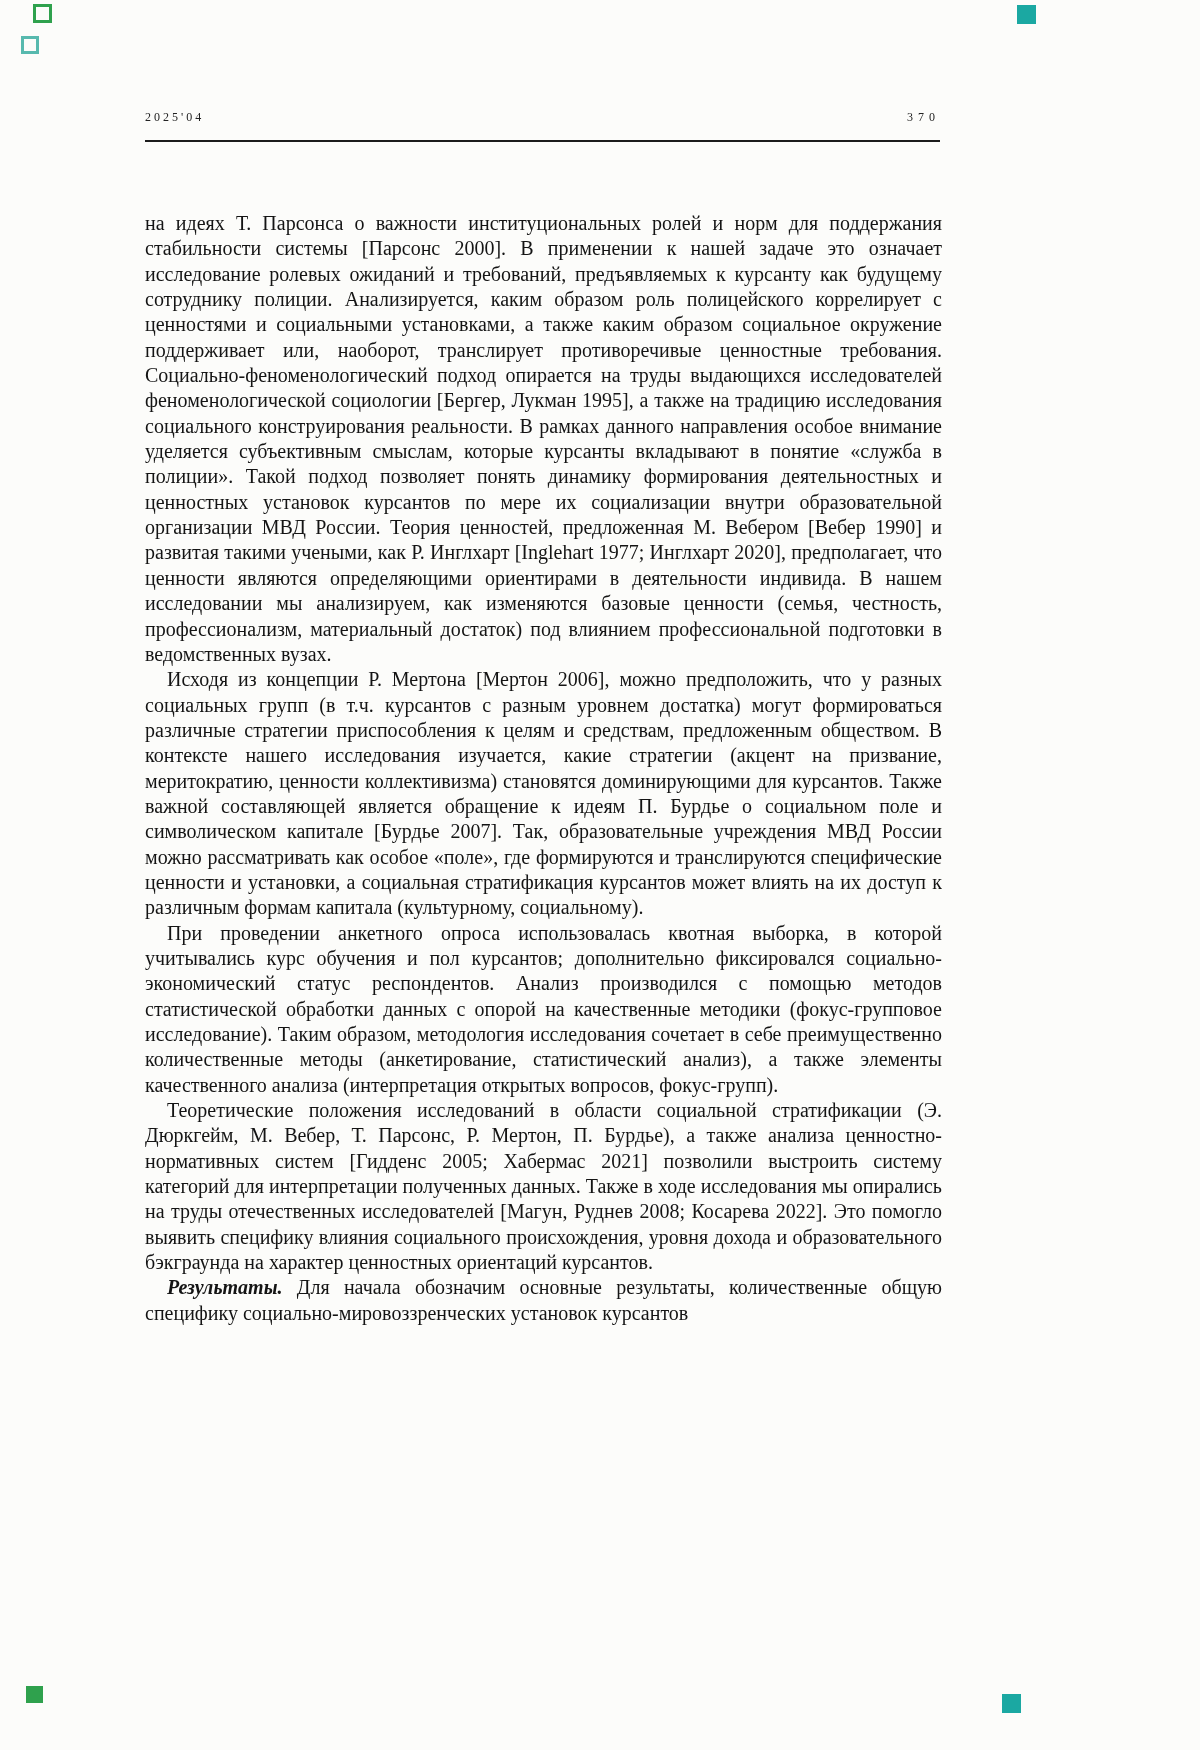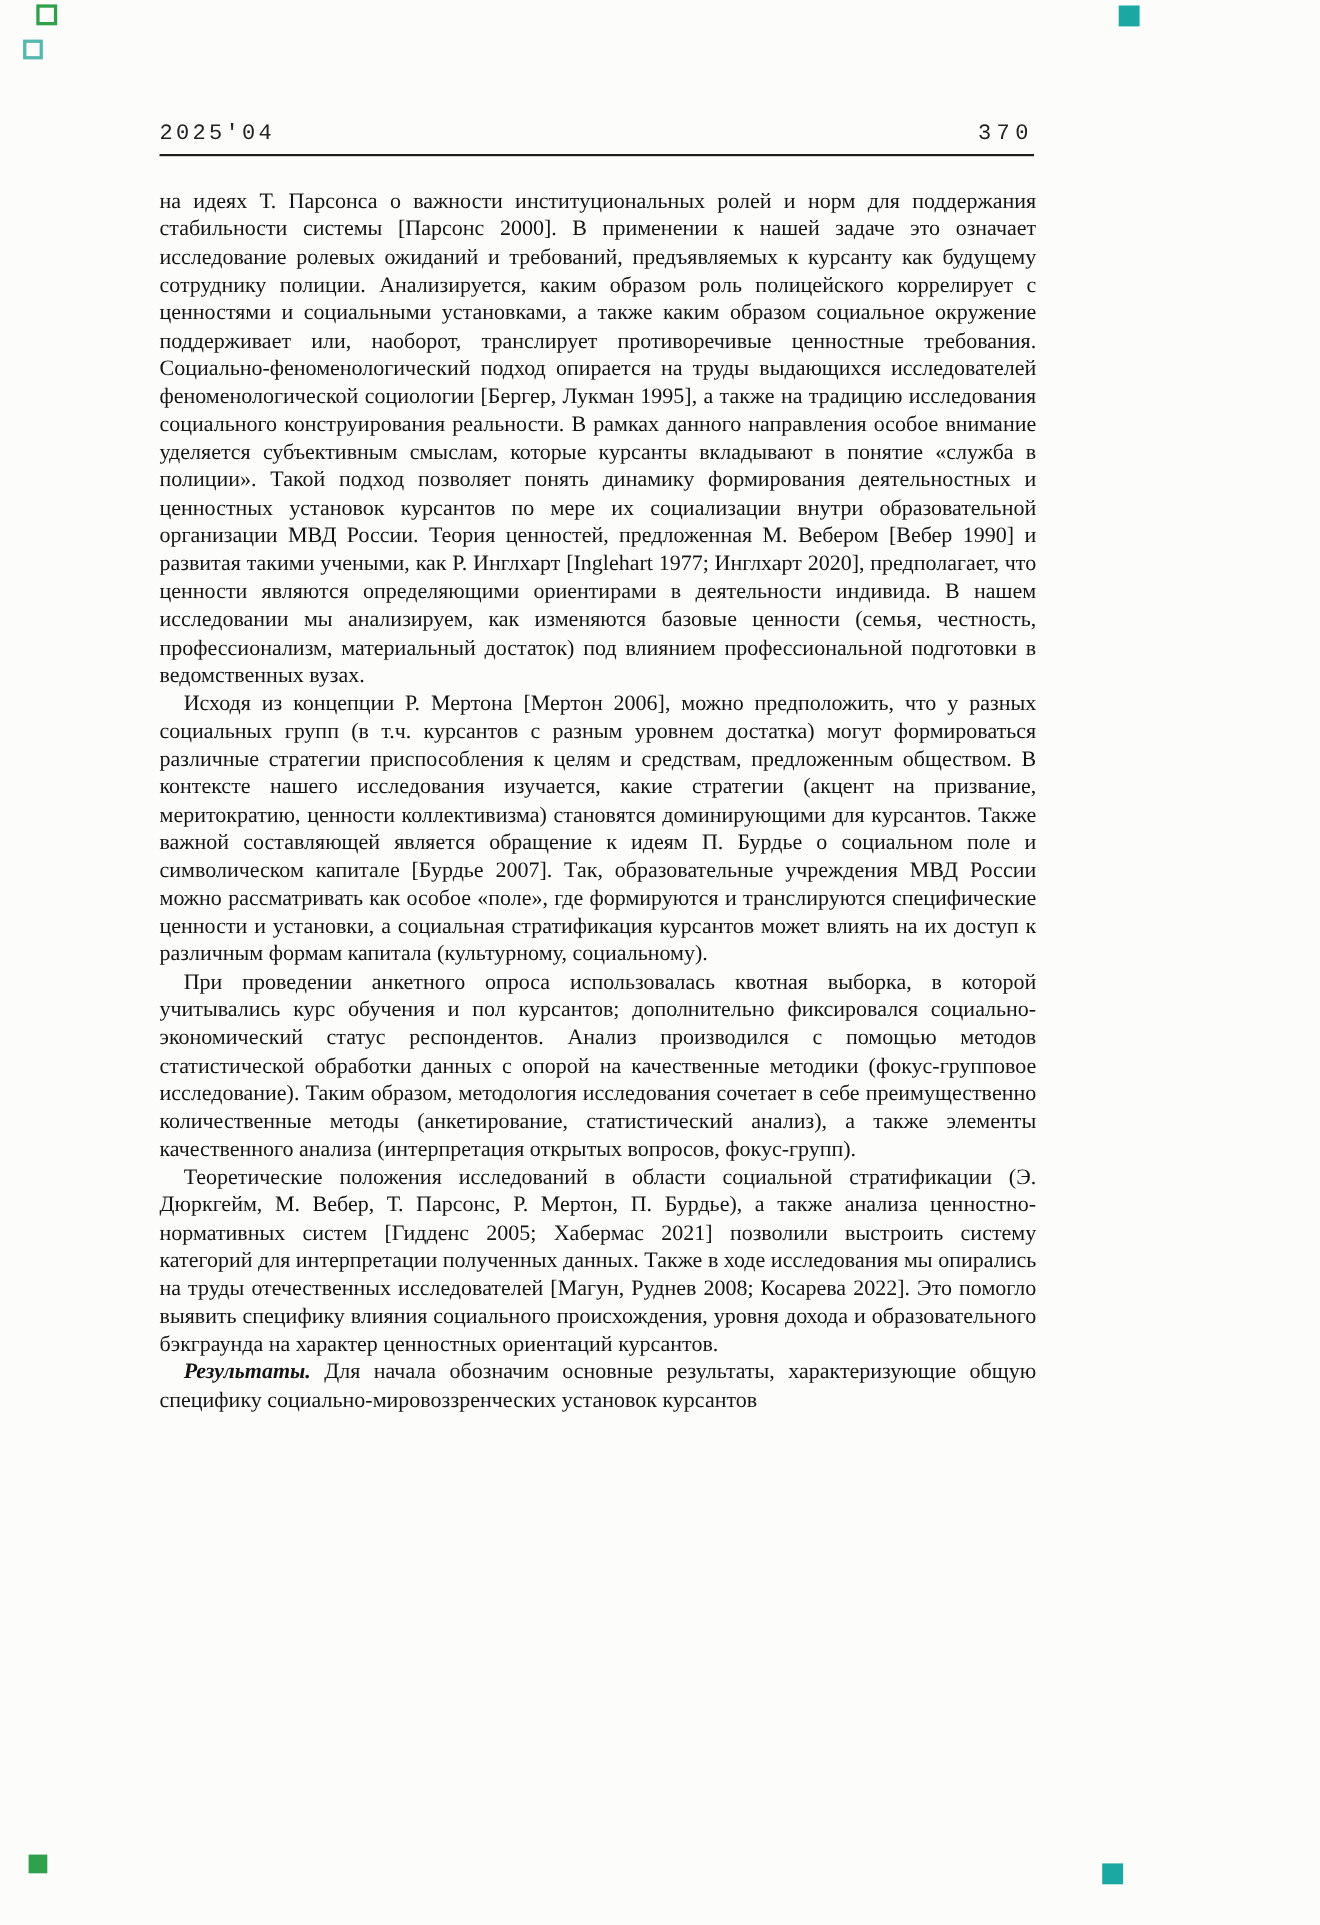--- a/index.html
+++ b/index.html
@@ -48,23 +48,22 @@
   #mark-bl    { left: 26px;   top: 1686px; }
   #mark-br    { left: 1002px; top: 1694px; }
 
   
   .page-header {
     position: absolute;
     top: 110px;
     left: 145px;
     width: 795px;
     height: 26px;
-    font-size: 20px;
+    font-size: 12px;
     color: #222;
-    font-family: Liberation Mono, monospace;
   }
   .page-header .hdr-left {
     position: absolute;
     left: 0;
     top: 0;
     letter-spacing: 3px;
   }
   .page-header .hdr-center {
     position: absolute;
     left: 0;
@@ -99,20 +98,21 @@
     text-align: justify;
     color: #141414;
   }
   .content p {
     margin: 0;
     padding: 0;
     text-indent: 22px;
   }
   .content p.no-indent {
     text-indent: 0;
+    margin-top: 40px;
   }
   .lead {
     font-weight: bold;
     font-style: italic;
   }
 </style>
 </head>
 <body>
 
 <div id="mark-tl" class="reg-mark mark-green-outline"></div>
@@ -125,14 +125,14 @@
   <span class="hdr-left">2025'04</span>
   <span class="hdr-right">370</span>
 </div>
 <div class="header-rule"></div>
 
 <div class="content">
   <p class="no-indent">на идеях Т. Парсонса о важности институциональных ролей и норм для поддержания стабильности системы [Парсонс 2000]. В применении к нашей задаче это означает исследование ролевых ожиданий и требований, предъявляемых к курсанту как будущему сотруднику полиции. Анализируется, каким образом роль полицейского коррелирует с ценностями и социальными установками, а также каким образом социальное окружение поддерживает или, наоборот, транслирует противоречивые ценностные требования. Социально-феноменологический подход опирается на труды выдающихся исследователей феноменологической социологии [Бергер, Лукман 1995], а также на традицию исследования социального конструирования реальности. В рамках данного направления особое внимание уделяется субъективным смыслам, которые курсанты вкладывают в понятие «служба в полиции». Такой подход позволяет понять динамику формирования деятельностных и ценностных установок курсантов по мере их социализации внутри образовательной организации МВД России. Теория ценностей, предложенная М. Вебером [Вебер 1990] и развитая такими учеными, как Р. Инглхарт [Inglehart 1977; Инглхарт 2020], предполагает, что ценности являются определяющими ориентирами в деятельности индивида. В нашем исследовании мы анализируем, как изменяются базовые ценности (семья, честность, профессионализм, материальный достаток) под влиянием профессиональной подготовки в ведомственных вузах.</p>
   <p>Исходя из концепции Р. Мертона [Мертон 2006], можно предположить, что у разных социальных групп (в т.ч. курсантов с разным уровнем достатка) могут формироваться различные стратегии приспособления к целям и средствам, предложенным обществом. В контексте нашего исследования изучается, какие стратегии (акцент на призвание, меритократию, ценности коллективизма) становятся доминирующими для курсантов. Также важной составляющей является обращение к идеям П. Бурдье о социальном поле и символическом капитале [Бурдье 2007]. Так, образовательные учреждения МВД России можно рассматривать как особое «поле», где формируются и транслируются специфические ценности и установки, а социальная стратификация курсантов может влиять на их доступ к различным формам капитала (культурному, социальному).</p>
   <p>При проведении анкетного опроса использовалась квотная выборка, в которой учитывались курс обучения и пол курсантов; дополнительно фиксировался социально-экономический статус респондентов. Анализ производился с помощью методов статистической обработки данных с опорой на качественные методики (фокус-групповое исследование). Таким образом, методология исследования сочетает в себе преимущественно количественные методы (анкетирование, статистический анализ), а также элементы качественного анализа (интерпретация открытых вопросов, фокус-групп).</p>
   <p>Теоретические положения исследований в области социальной стратификации (Э. Дюркгейм, М. Вебер, Т. Парсонс, Р. Мертон, П. Бурдье), а также анализа ценностно-нормативных систем [Гидденс 2005; Хабермас 2021] позволили выстроить систему категорий для интерпретации полученных данных. Также в ходе исследования мы опирались на труды отечественных исследователей [Магун, Руднев 2008; Косарева 2022]. Это помогло выявить специфику влияния социального происхождения, уровня дохода и образовательного бэкграунда на характер ценностных ориентаций курсантов.</p>
-  <p><span class="lead">Результаты.</span><span> Для начала обозначим основные результаты, характеризующие общую специфику социально-мировоззренческих установок курсантов</span></p>
+  <p><span class="lead">Результаты.</span><span> Для начала обозначим основные результаты, количественные общую специфику социально-мировоззренческих установок курсантов</span></p>
 </div>
 
 </body></html>

